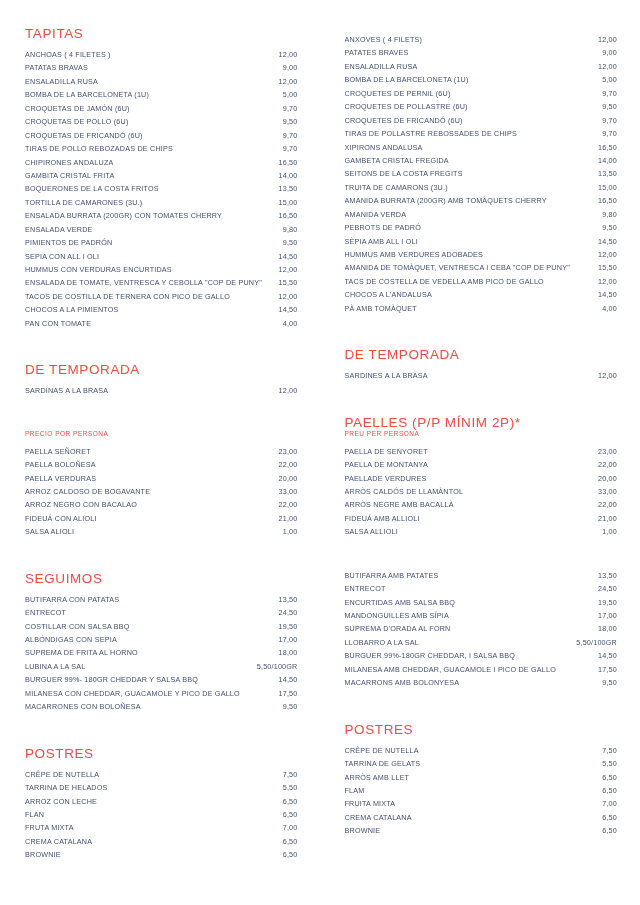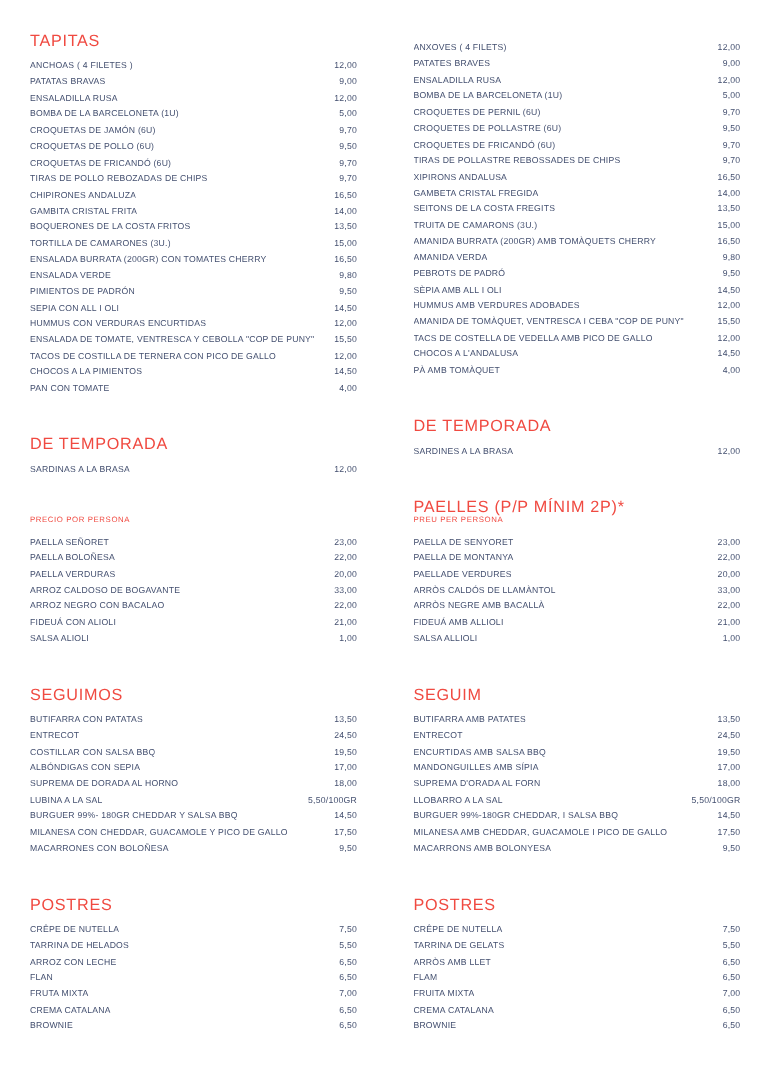--- a/index.html
+++ b/index.html
@@ -203,21 +203,21 @@
             </div>
             <div class="row">
               <span class="item-name">COSTILLAR CON SALSA BBQ</span>
               <span class="item-price">19,50</span>
             </div>
             <div class="row">
               <span class="item-name">ALBÓNDIGAS CON SEPIA</span>
               <span class="item-price">17,00</span>
             </div>
             <div class="row">
-              <span class="item-name">SUPREMA DE DORADA AL HORNO</span>
+              <span class="item-name">SUPREMA DE FRITA AL HORNO</span>
               <span class="item-price">18,00</span>
             </div>
             <div class="row">
               <span class="item-name">LUBINA A LA SAL</span>
               <span class="item-price">5,50/100GR</span>
             </div>
             <div class="row">
               <span class="item-name">BURGUER 99%- 180GR CHEDDAR Y SALSA BBQ</span>
               <span class="item-price">14,50</span>
             </div>
@@ -390,21 +390,20 @@
               <span class="item-name">FIDEUÁ AMB ALLIOLI</span>
               <span class="item-price">21,00</span>
             </div>
             <div class="row">
               <span class="item-name">SALSA ALLIOLI</span>
               <span class="item-price">1,00</span>
             </div>
           </div>
         </section>
         <section class="section">
-          <h2 class="section-title">SEGUIM</h2>
           <div class="items">
             <div class="row">
               <span class="item-name">BUTIFARRA AMB PATATES</span>
               <span class="item-price">13,50</span>
             </div>
             <div class="row">
               <span class="item-name">ENTRECOT</span>
               <span class="item-price">24,50</span>
             </div>
             <div class="row">

